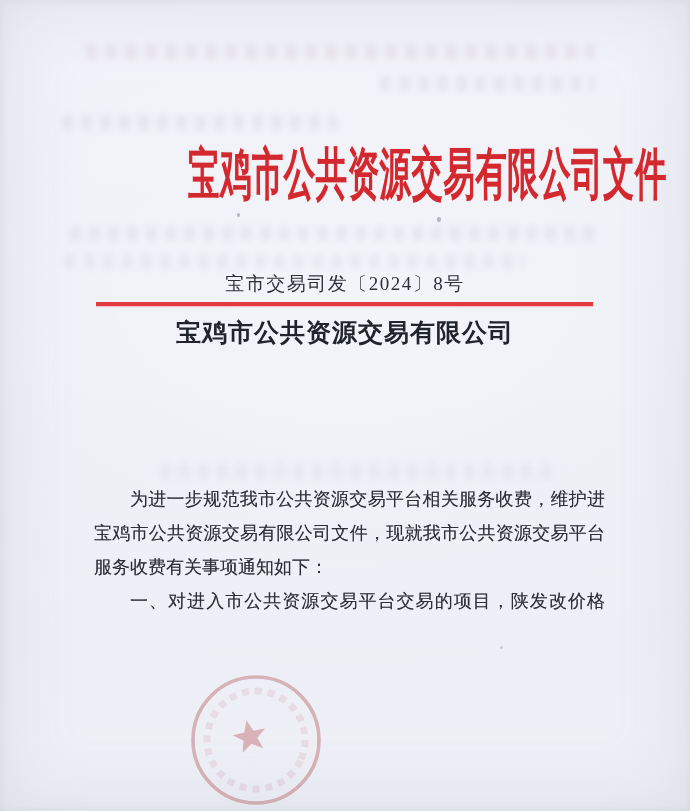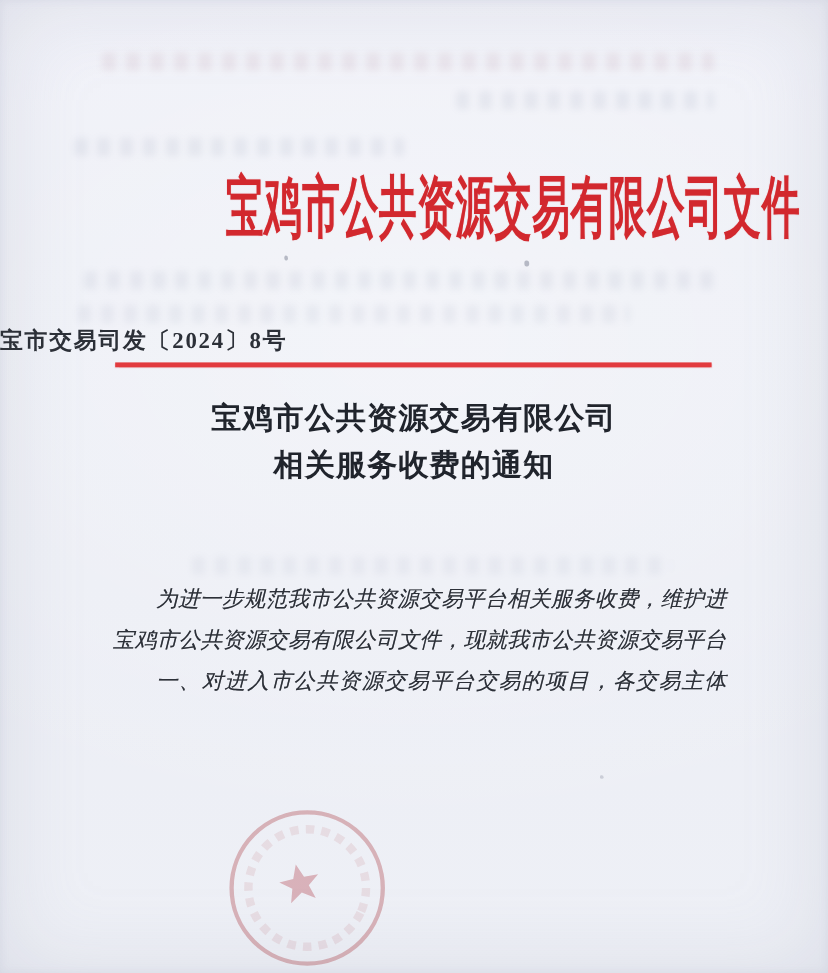--- a/index.html
+++ b/index.html
@@ -59,37 +59,37 @@
     transform: scaleX(0.56);
     transform-origin: 50% 50%;
     letter-spacing: 1px;
     text-shadow: 0 0 1px rgba(210,40,46,0.55);
   }
 
   .doc-no {
     position: absolute;
     top: 271px; left: 0;
     width: 100%;
+    text-align: center;
     font-size: 19px;
     letter-spacing: 1.5px;
     color: var(--color-body-ink, #2c3038);
-    font-weight: bold;
   }
 
   .red-line {
     position: absolute;
     top: 302px; left: 96px;
     width: 497px; height: 4px;
     background: var(--color-divider-red, #e23a3e);
     box-shadow: 0 1px 1px rgba(226,58,62,0.3);
   }
 
   .notice-title {
     position: absolute;
-    top: 331px; left: 0;
+    top: 314px; left: 0;
     width: 100%;
     text-align: center;
     color: var(--color-title-ink, #20242c);
     font-weight: 700;
     font-size: 25px;
     line-height: 38.5px;
     letter-spacing: 1px;
   }
 
   .body-text {
@@ -102,21 +102,20 @@
   .body-text .line {
     height: 34px;
     line-height: 34px;
     white-space: nowrap;
     text-shadow: 0 0 0.4px rgba(44,48,56,0.5);
   }
   .body-text .line.fill {
     white-space: normal;
     text-align: justify;
     text-align-last: justify;
-    font-style: italic;
   }
   .body-text .line.indent { text-indent: 2em; }
 
   .seal {
     position: absolute;
     left: 170px; top: 655px;
     width: 172px; height: 172px;
     mix-blend-mode: multiply;
     opacity: 0.9;
     filter: blur(0.6px);
@@ -140,27 +139,27 @@
   <div class="speck" style="left:500px; top:646px; width:3px; height:3px; opacity:0.6;"></div>
 
   <h1 class="red-head"><span class="squeeze">宝鸡市公共资源交易有限公司文件</span></h1>
 
   <div class="doc-no">宝市交易司发〔2024〕8号</div>
 
   <div class="red-line"></div>
 
   <div class="notice-title">
     <div>宝鸡市公共资源交易有限公司</div>
-    <div>相关服务收费的通知</div>
   </div>
 
   <div class="body-text">
     <div class="line fill indent">为进一步规范我市公共资源交易平台相关服务收费，维护进</div>
     <div class="line fill">宝鸡市公共资源交易有限公司文件，现就我市公共资源交易平台</div>
-    <div class="line fill indent">一、对进入市公共资源交易平台交易的项目，各交易主体</div>
+    <div class="line">服务收费有关事项通知如下：</div>
+    <div class="line fill indent">一、对进入市公共资源交易平台交易的项目，陕发改价格</div>
   </div>
 
   <svg class="seal" viewBox="0 0 172 172" aria-hidden="true">
     <g stroke="#d4888c" fill="none" opacity="0.62">
       <circle cx="86" cy="85" r="63" stroke-width="3.6"></circle>
 
       <circle cx="86" cy="85" r="49" stroke-width="7" stroke-dasharray="7 6" opacity="0.30" transform="rotate(25 86 85)"></circle>
     </g>
     <g transform="translate(80 82) rotate(-12)">
       <path fill="#d98f94" opacity="0.66" d="M0,-17 L4.6,-5.5 L16.5,-5.2 L7,2.3 L10.5,13.8 L0,7 L-10.5,13.8 L-7,2.3 L-16.5,-5.2 L-4.6,-5.5 Z"></path>

